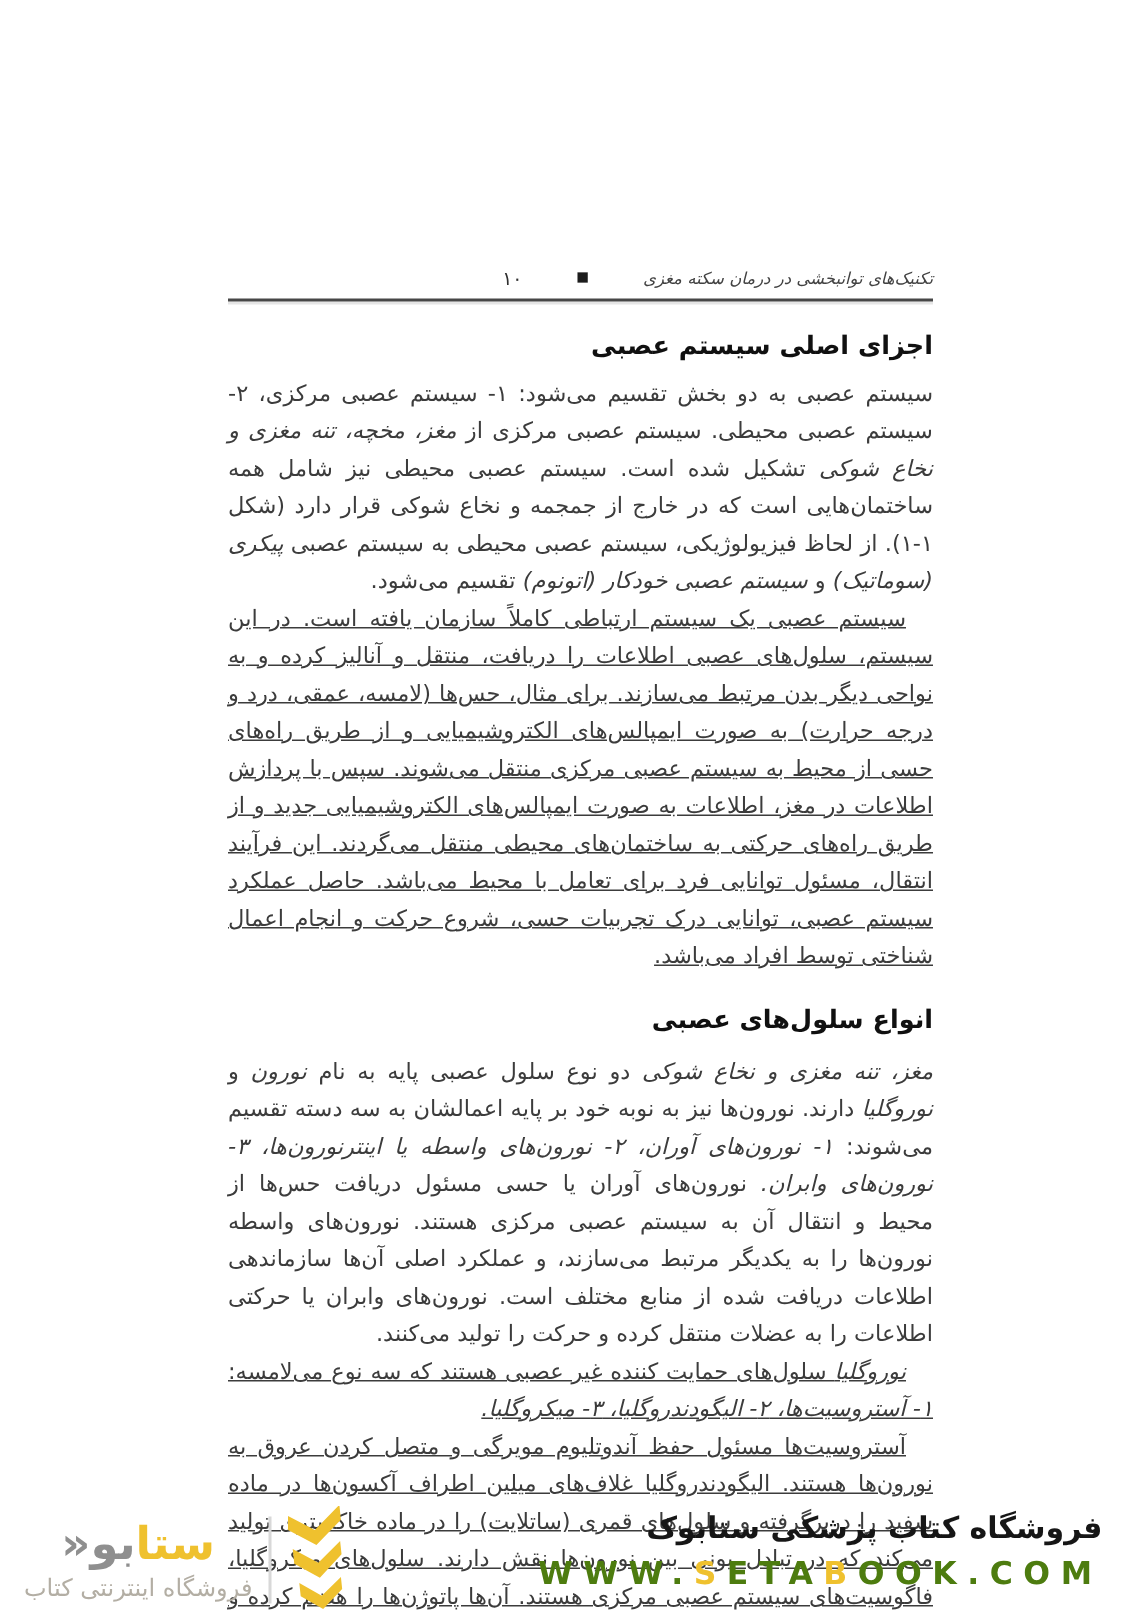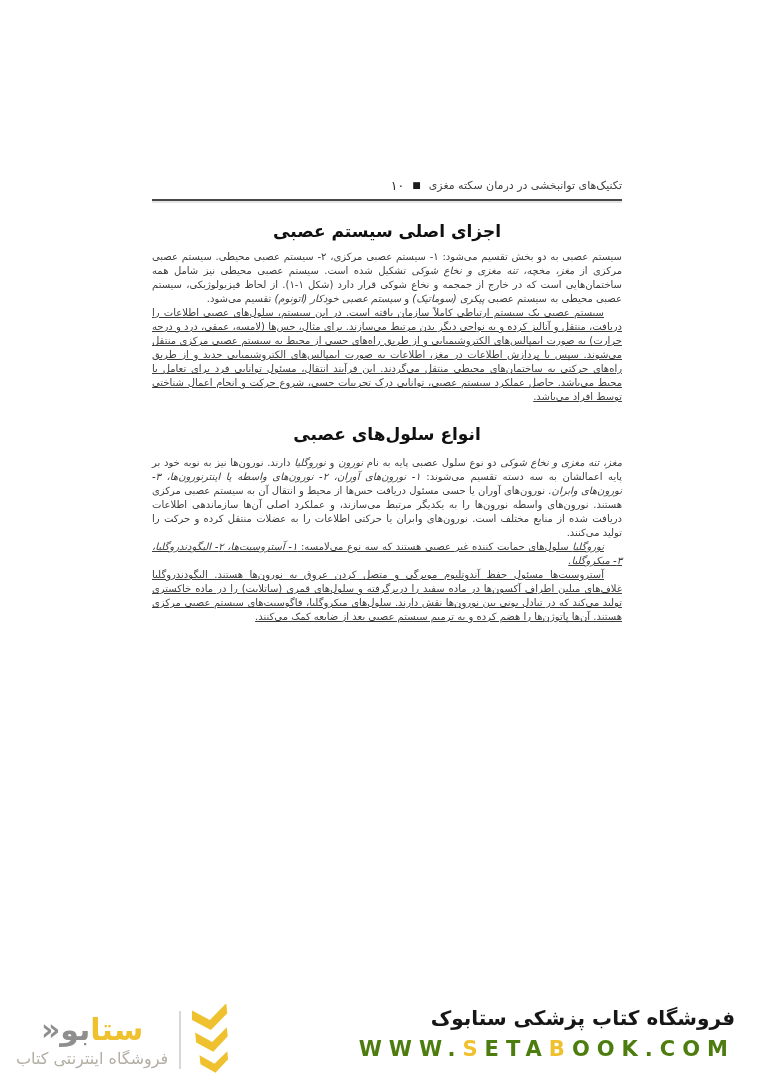--- a/index.html
+++ b/index.html
@@ -8,36 +8,36 @@
     background:#ffffff;
     font-family:"DejaVu Sans",sans-serif;
   }
   
   .content{
     position:absolute;top:176px;left:152px;width:470px;
     direction:rtl;
   }
   .running-head{
     display:flex;direction:ltr;justify-content:flex-end;align-items:center;
-    gap:8px;font-size:11px;color:#3d3d3d;height:18px;
+    gap:36px;font-size:11px;color:#3d3d3d;height:18px;
   }
   .running-head .pgnum{font-size:12.5px;color:#2f2f2f;}
   .running-head .bullet{font-size:9px;color:#1c1c1c;line-height:1;}
-  .running-head .btitle{color:#424242;}
+  .running-head .btitle{font-style:italic;color:#424242;}
   .head-rule{
     height:2px;background:#474747;margin-top:5px;
     box-shadow:0 2px 0 rgba(0,0,0,0.10);
   }
   h1.sec{
     font-size:17px;font-weight:bold;color:#101010;
-    text-align:center;margin:20px 0 9px 0;letter-spacing:0;
+    text-align:right;margin:20px 0 9px 0;letter-spacing:0;
   }
   h1.sec.second{margin-bottom:12px;}
   p.para{
-    margin:0;font-size:10px;line-height:14px;color:#3c3c3c;
+    margin:0;font-size:15px;line-height:25px;color:#3c3c3c;
     text-align:justify;
   }
   p.para.indent{text-indent:18px;text-decoration:underline;}
   .seg-i{font-style:italic;}
   
   .footer{position:absolute;top:1002px;left:0;width:764px;height:78px;}
   .logo{position:absolute;left:16px;top:2px;display:flex;align-items:center;}
   .logo-text{display:flex;flex-direction:column;align-items:center;}
   .wordmark{font-size:30px;font-weight:bold;direction:rtl;line-height:1.1;white-space:nowrap;}
   .seg-y{color:#EFC12E;}

